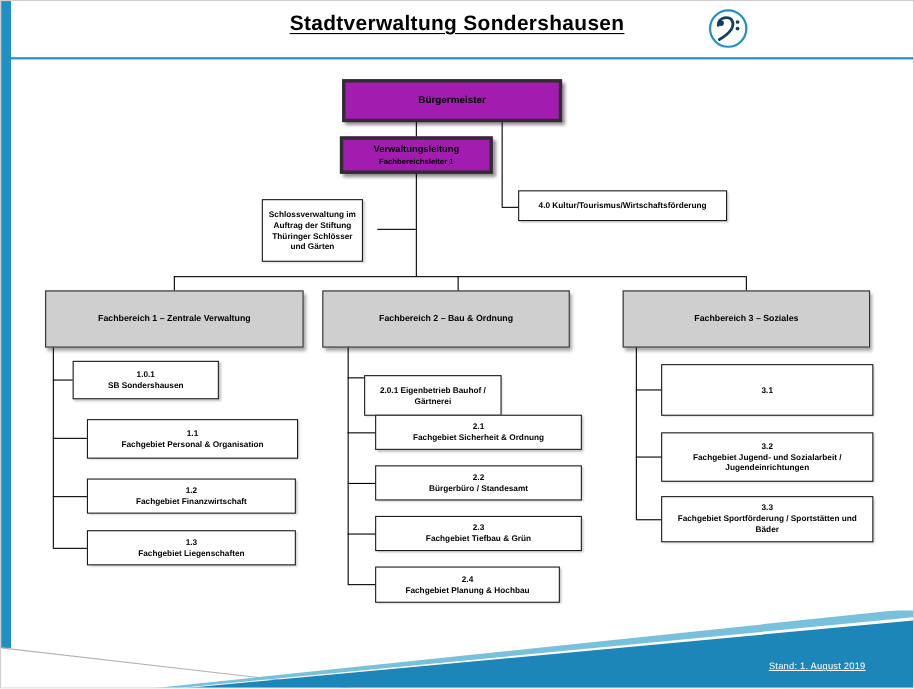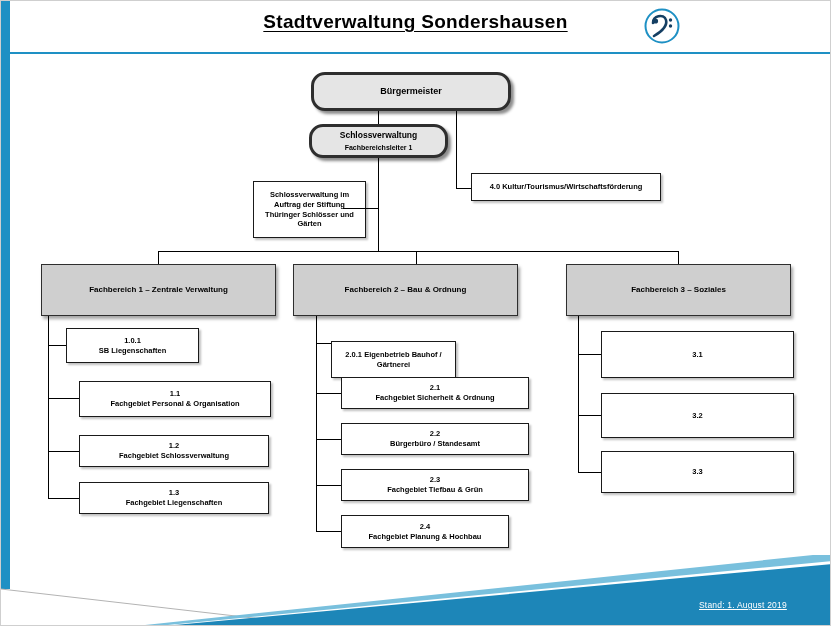--- a/index.html
+++ b/index.html
@@ -16,21 +16,21 @@
 
   .logo { position:absolute; left:642px; top:6px; display:flex; align-items:center; }
   .logo-text { margin-left:9px; }
   .logo-tagline { font-size:8.5px; color:#6f9cbd; letter-spacing:.7px; }
   .logo-city { font-size:11.5px; color:#175c8e; font-weight:bold; letter-spacing:.7px; margin-top:2px; }
 
   .box { position:absolute; background:#fff; border:1px solid #1a1a1a;
          display:flex; flex-direction:column; align-items:center; justify-content:center;
          text-align:center; font-weight:bold; color:#000;
          font-size:7.5px; line-height:1.3; padding:2px 3px; }
-  .box.gray  { background:#e5e5e5;border-radius:14px; }
+  .box.gray  { background:#a21caf; }
   .box.major { border:3px solid #2e2e2e; box-shadow:3px 3px 3px rgba(0,0,0,.45); font-size:9px; }
   .box.dept  { background:#cfcfcf; border:1px solid #2e2e2e; box-shadow:2px 3px 3px rgba(0,0,0,.35); font-size:8px; }
   .box.child { box-shadow:1.5px 1.5px 2px rgba(0,0,0,.25); }
   .box .sub  { font-size:7px; margin-top:2px; }
   .box .num  { display:block; }
   .flow span { display:inline; }
 
   .lv { position:absolute; width:1px; background:#000; }
   .lh { position:absolute; height:1px; background:#000; }
 
@@ -57,53 +57,53 @@
     </svg>
   </div>
 
   <div>
 
     <div class="box gray major" style="left:310px;top:71px;width:200px;height:39px">
       <span>Bürgermeister</span>
     </div>
 
     <div class="box gray major" style="left:308px;top:123px;width:139px;height:34px;font-size:8.5px">
-      <span>Schlossverwaltung</span>
+      <span>Verwaltungsleitung</span>
       <span class="sub">Fachbereichsleiter 1</span>
     </div>
 
-    <div class="box child" style="left:252px;top:180px;width:113px;height:57px">
+    <div class="box child" style="left:237px;top:180px;width:92px;height:57px">
       <span>Schlossverwaltung im Auftrag der Stiftung Thüringer Schlösser und Gärten</span>
     </div>
 
     <div class="box child" style="left:470px;top:172px;width:190px;height:28px">
       <span>4.0 Kultur/Tourismus/Wirtschaftsförderung</span>
     </div>
 
     <div class="box dept" style="left:40px;top:263px;width:235px;height:52px">
       <span>Fachbereich 1 – Zentrale Verwaltung</span>
     </div>
     <div class="box dept" style="left:292px;top:263px;width:225px;height:52px">
       <span>Fachbereich 2 – Bau &amp; Ordnung</span>
     </div>
     <div class="box dept" style="left:565px;top:263px;width:225px;height:52px">
       <span>Fachbereich 3 – Soziales</span>
     </div>
 
     <div class="box child" style="left:65px;top:327px;width:133px;height:35px">
       <span class="num">1.0.1</span>
-      <span>SB Liegenschaften</span>
+      <span>SB Sondershausen</span>
     </div>
     <div class="box child" style="left:78px;top:380px;width:192px;height:36px">
       <span class="num">1.1</span>
       <span>Fachgebiet Personal &amp; Organisation</span>
     </div>
     <div class="box child" style="left:78px;top:434px;width:190px;height:32px">
       <span class="num">1.2</span>
-      <span>Fachgebiet Schlossverwaltung</span>
+      <span>Fachgebiet Finanzwirtschaft</span>
     </div>
     <div class="box child" style="left:78px;top:481px;width:190px;height:32px">
       <span class="num">1.3</span>
       <span>Fachgebiet Liegenschaften</span>
     </div>
 
     <div class="box child" style="left:330px;top:340px;width:125px;height:37px">
       <div class="flow">
         <span>2.0.1</span>
         <span>Eigenbetrieb Bauhof / Gärtnerei</span>
@@ -124,23 +124,25 @@
     <div class="box child" style="left:340px;top:514px;width:168px;height:33px">
       <span class="num">2.4</span>
       <span>Fachgebiet Planung &amp; Hochbau</span>
     </div>
 
     <div class="box child" style="left:600px;top:330px;width:193px;height:47px">
       <span class="num">3.1</span>
     </div>
     <div class="box child" style="left:600px;top:392px;width:193px;height:45px">
       <span class="num">3.2</span>
+      <span>Fachgebiet Jugend- und Sozialarbeit / Jugendeinrichtungen</span>
     </div>
     <div class="box child" style="left:600px;top:450px;width:193px;height:42px">
       <span class="num">3.3</span>
+      <span>Fachgebiet Sportförderung / Sportstätten und Bäder</span>
     </div>
 
     <div>
       <div class="lv" style="left:377px;top:110px;height:13px"></div>
       <div class="lv" style="left:455px;top:110px;height:77px"></div>
       <div class="lh" style="left:455px;top:187px;width:15px"></div>
       <div class="lv" style="left:377px;top:157px;height:93px"></div>
       <div class="lh" style="left:342px;top:207px;width:35px"></div>
       <div class="lh" style="left:157px;top:250px;width:520px"></div>
       <div class="lv" style="left:157px;top:250px;height:13px"></div>

